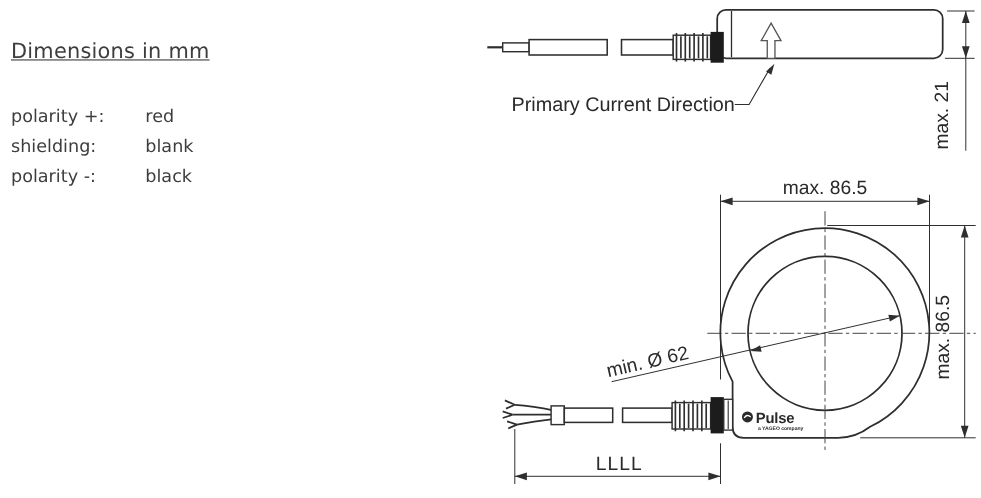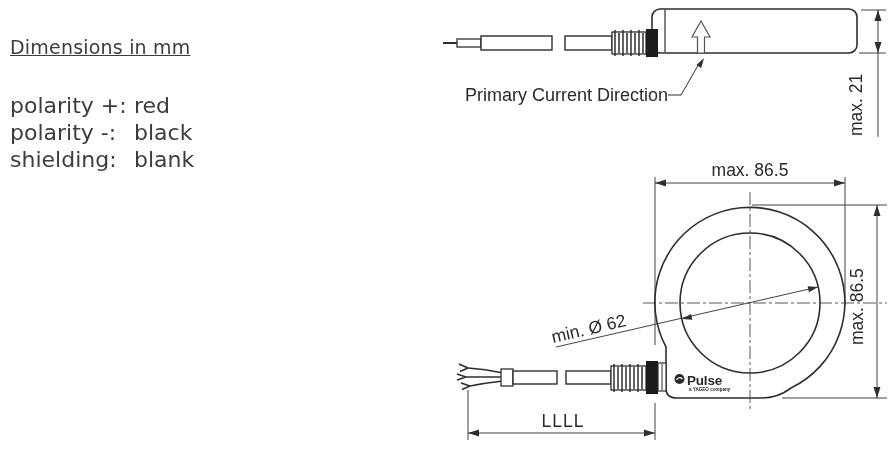--- a/index.html
+++ b/index.html
@@ -5,46 +5,46 @@
   html,body{margin:0;padding:0;background:#ffffff;}
   .stage{
     position:relative;width:892px;height:453px;background:#ffffff;overflow:hidden;
     font-family:"Liberation Sans",sans-serif;
   }
   .left-panel{
     position:absolute;left:0;top:0;width:240px;height:453px;
     color:#3d3d3d;font-family:"DejaVu Sans","Liberation Sans",sans-serif;
   }
   .panel-title{position:absolute;left:10px;top:36px;font-size:19px;letter-spacing:.2px;text-decoration:underline;}
-  .spec-rows{position:absolute;left:10px;top:92px;font-size:22px;}
+  .spec-rows{position:absolute;left:10px;top:92px;font-size:16px;}
   .spec-row{height:27px;line-height:27px;white-space:nowrap;}
   .spec-label{display:inline-block;width:117px;}
   .spec-value{display:inline-block;}
   svg{position:absolute;left:0;top:0;}
   svg text{fill:#2a2a2a;font-family:"Liberation Sans",sans-serif;}
 </style>
 </head>
 <body>
 
 <div class="stage">
 
   <div class="left-panel">
     <div class="panel-title">Dimensions in mm</div>
     <div class="spec-rows">
       <div class="spec-row">
         <span class="spec-label">polarity +:</span>
         <span class="spec-value">red</span>
       </div>
       <div class="spec-row">
+        <span class="spec-label">shielding:</span>
+        <span class="spec-value">blank</span>
+      </div>
+      <div class="spec-row">
         <span class="spec-label">polarity -:</span>
         <span class="spec-value">black</span>
-      </div>
-      <div class="spec-row">
-        <span class="spec-label">shielding:</span>
-        <span class="spec-value">blank</span>
       </div>
     </div>
   </div>
 
   <svg width="892" height="453" viewBox="0 0 892 453">
 
     <g stroke="#2e2e2e" fill="none">
 
       <g>
         <line x1="443" y1="43" x2="457" y2="43" stroke-width="2"></line>

